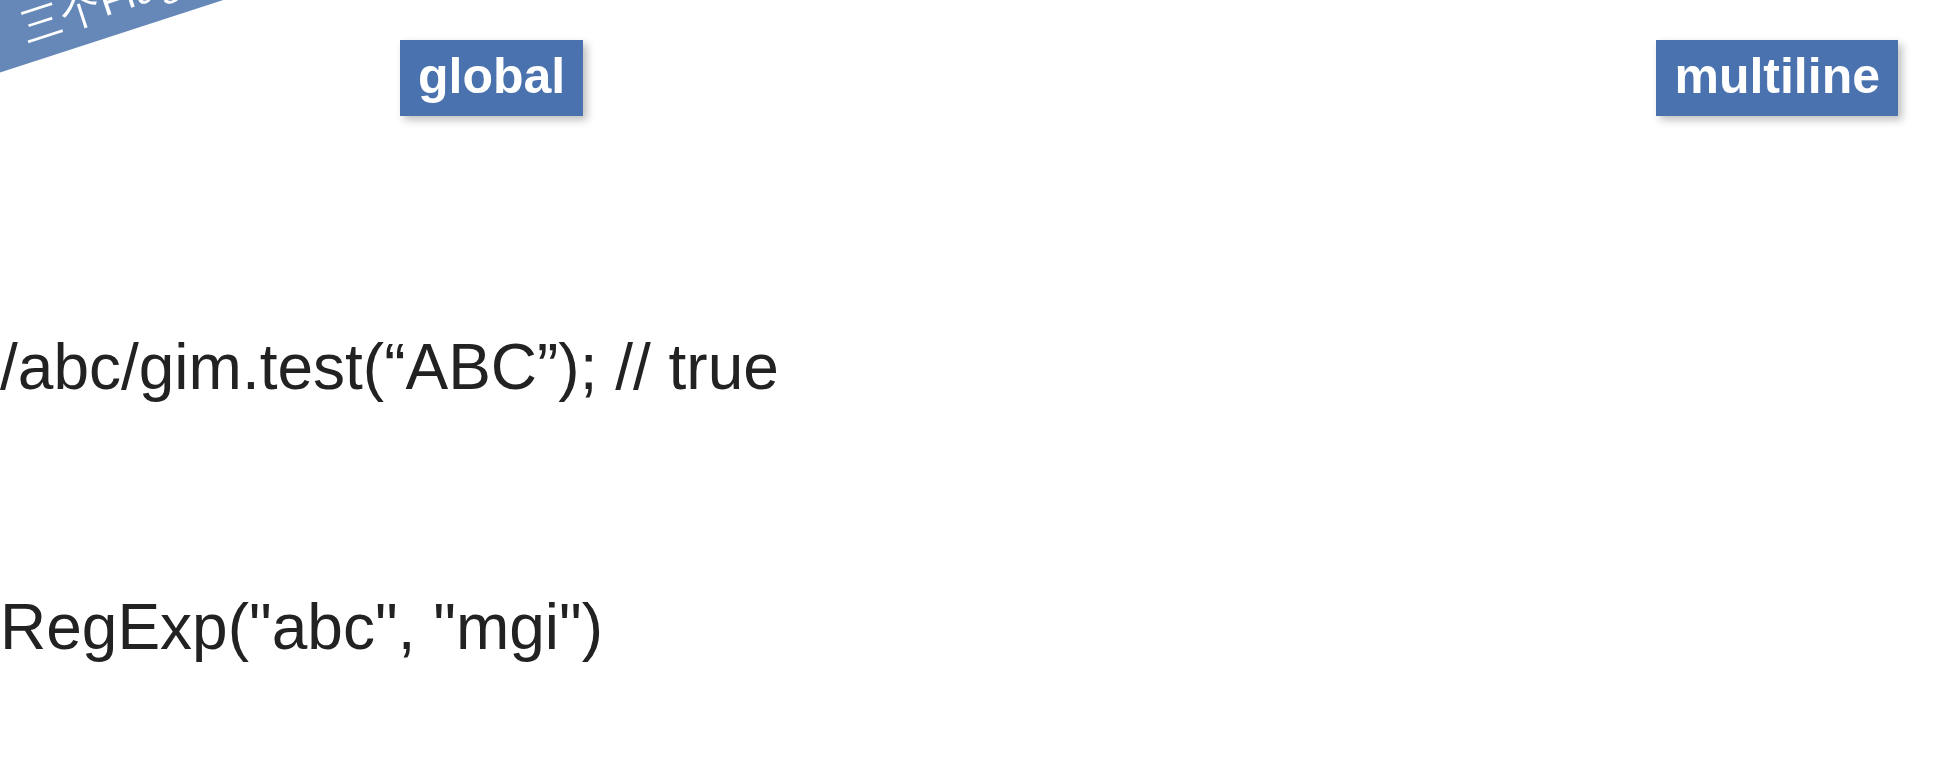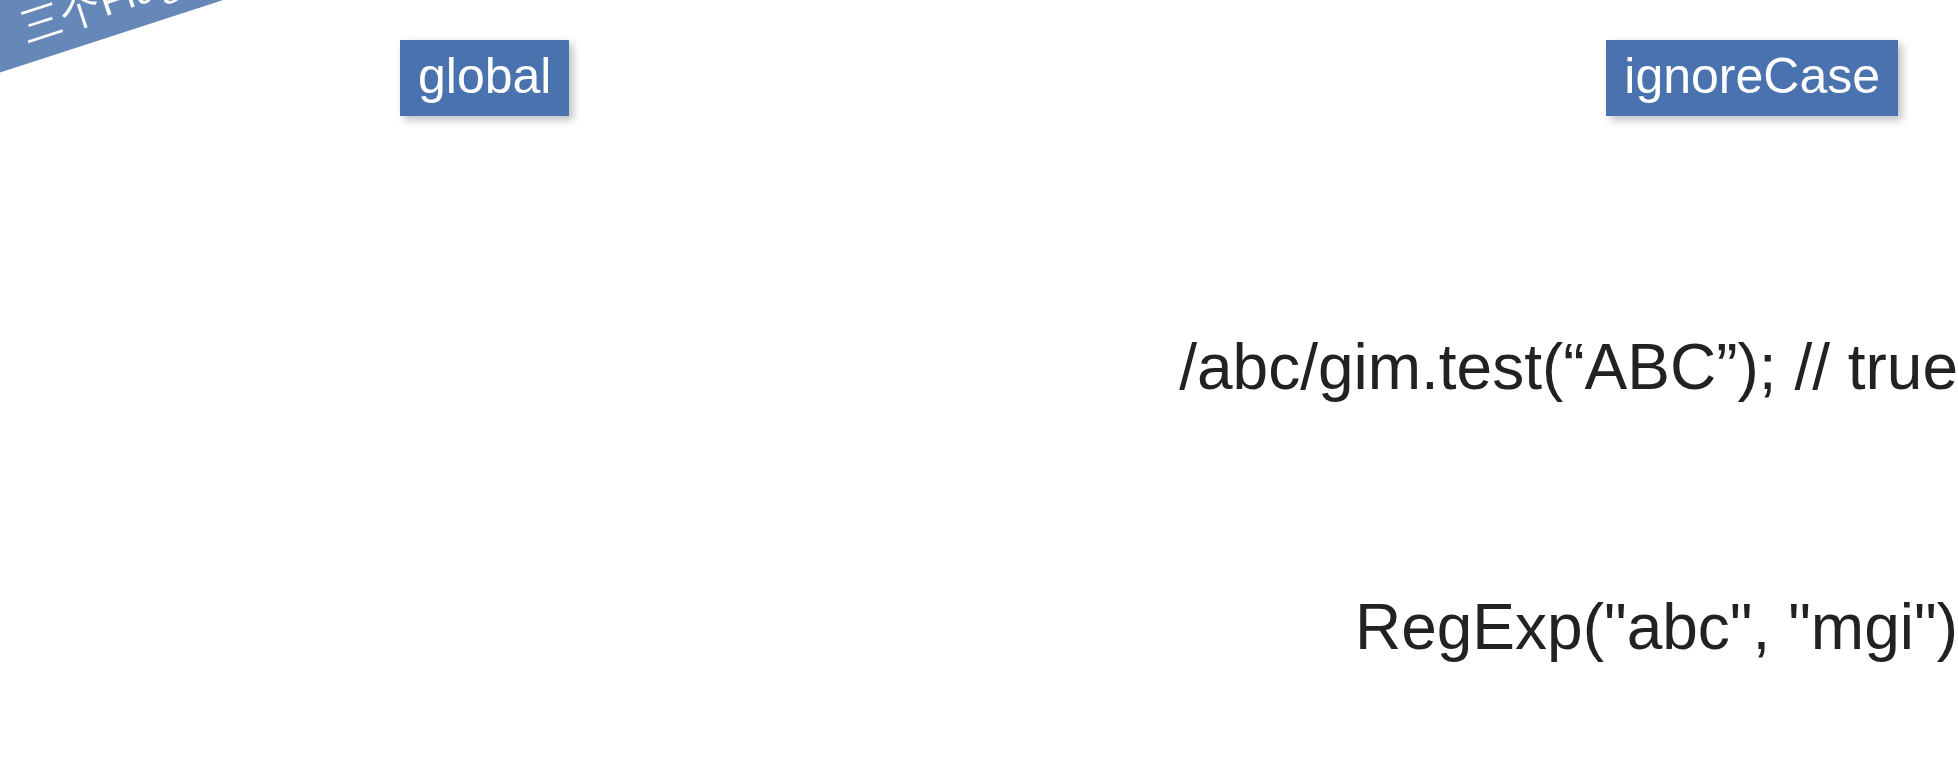--- a/index.html
+++ b/index.html
@@ -43,42 +43,42 @@
   }
 
   .flag-badge {
     display: inline-block;
     background: #4a72ae;
     color: #ffffff;
     font-size: 50px;
     line-height: 1.2;
     padding: 6px 18px 10px 18px;
     box-shadow: 4px 4px 8px rgba(0,0,0,0.25);
-    font-weight: 400;
+    font-weight: 700;
   }
 
   .code-block {
     position: absolute;
     left: 0;
     right: 0;
-    text-align: right;
+    text-align: left;
     color: #222222;
     font-size: 64px;
     font-weight: 400;
   }
   .code-line-1 { top: 330px; }
   .code-line-2 { top: 590px; }
 </style>
 </head>
 <body>
 
 <div class="ribbon">
   <span>三个Flag</span>
 </div>
 
 <div class="flag-row">
   <span class="flag-badge">global</span>
-  <span class="flag-badge">ignoreCase</span>
+  <span class="flag-badge">multiline</span>
 </div>
 
 <div class="code-block code-line-1">/abc/gim.test(“ABC”);  // true</div>
 
 <div class="code-block code-line-2">RegExp("abc", "mgi")</div>
 
 </body></html>

